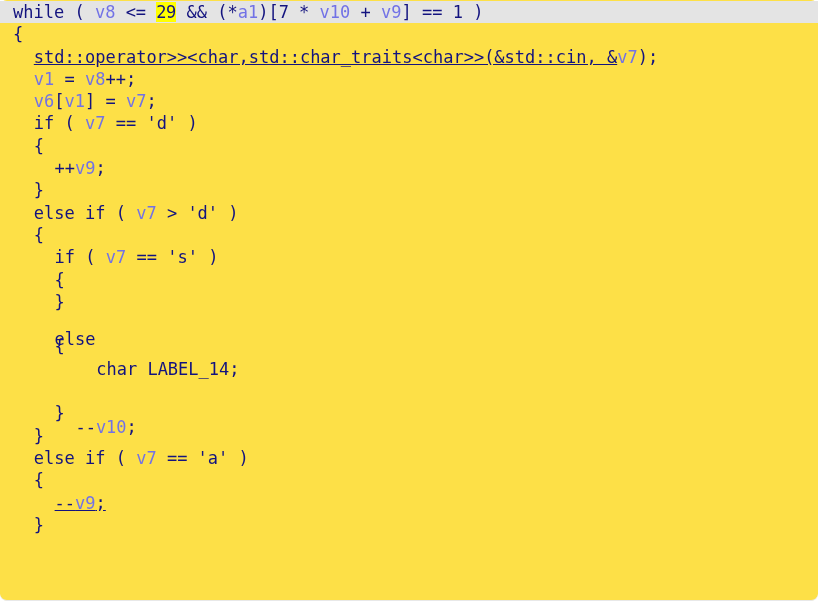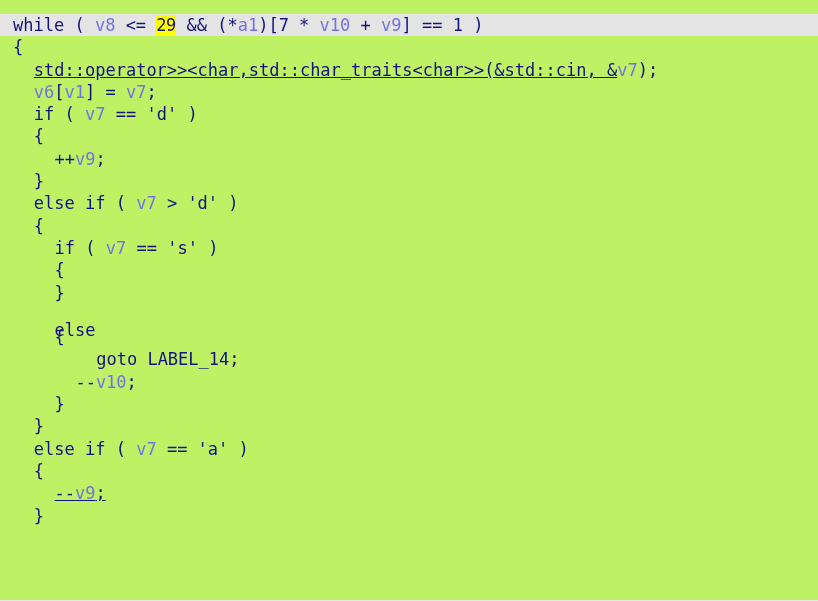--- a/index.html
+++ b/index.html
@@ -11,24 +11,25 @@
     width: 818px;
     height: 601px;
     overflow: hidden;
     font-family: "DejaVu Sans Mono", "Liberation Mono", monospace;
   }
 
   #pseudocode-view {
     position: relative;
     width: 818px;
     height: 601px;
-    background: #bef264;
+    background: #fde047;
     box-sizing: border-box;
     border-bottom: 1px solid #e8e8e8;
-    padding-top: 14px;
+    padding-top: 1px;
+    border-radius: 7px;
   }
 
   .code-line {
     position: relative;
     height: 22.3px;
     line-height: 22.3px;
     font-size: 17px;
     white-space: pre;
     color: #13137f;
     letter-spacing: 0px;
@@ -63,33 +64,34 @@
     margin: 0 -0.8px;
   }
 </style>
 </head>
 <body>
 
 <div id="pseudocode-view">
     <div class="code-line current"><span style="padding-left: 0px; display: inline-block;"><span class="kw">while</span><span class="punc"> ( </span><span class="var">v8</span><span class="punc"> &lt;= </span><span class="hl">2</span><span class="caret"></span><span class="hl">9</span><span class="punc"> &amp;&amp; (*</span><span class="var">a1</span><span class="punc">)[7 * </span><span class="var">v10</span><span class="punc"> + </span><span class="var">v9</span><span class="punc">] == 1 )</span></span></div>
     <div class="code-line"><span style="padding-left: 0px; display: inline-block;"><span class="punc">{</span></span></div>
     <div class="code-line"><span style="padding-left: 20.8px; display: inline-block;"><span class="typ">std::operator&gt;&gt;&lt;char,std::char_traits&lt;char&gt;&gt;(&amp;std::cin, &amp;</span><span class="var">v7</span><span class="punc">);</span></span></div>
+    <div class="code-line"><span style="padding-left: 20.8px; display: inline-block;"><span class="var">v1</span><span class="punc"> = </span><span class="var">v8</span><span class="punc">++;</span></span></div>
     <div class="code-line"><span style="padding-left: 20.8px; display: inline-block; text-align: center;"><span class="var">v6</span><span class="punc">[</span><span class="var">v1</span><span class="punc">] = </span><span class="var">v7</span><span class="punc">;</span></span></div>
     <div class="code-line"><span style="padding-left: 20.8px; display: inline-block;"><span class="kw">if</span><span class="punc"> ( </span><span class="var">v7</span><span class="punc"> == </span><span class="lit">'d'</span><span class="punc"> )</span></span></div>
     <div class="code-line"><span style="padding-left: 20.8px; display: inline-block;"><span class="punc">{</span></span></div>
     <div class="code-line"><span style="padding-left: 41.6px; display: inline-block;"><span class="punc">++</span><span class="var">v9</span><span class="punc">;</span></span></div>
     <div class="code-line"><span style="padding-left: 20.8px; display: inline-block;"><span class="punc">}</span></span></div>
     <div class="code-line"><span style="padding-left: 20.8px; display: inline-block;"><span class="kw">else if</span><span class="punc"> ( </span><span class="var">v7</span><span class="punc"> &gt; </span><span class="lit">'d'</span><span class="punc"> )</span></span></div>
     <div class="code-line"><span style="padding-left: 20.8px; display: inline-block;"><span class="punc">{</span></span></div>
     <div class="code-line"><span style="padding-left: 41.6px; display: inline-block;"><span class="kw">if</span><span class="punc"> ( </span><span class="var">v7</span><span class="punc"> == </span><span class="lit">'s'</span><span class="punc"> )</span></span></div>
     <div class="code-line"><span style="padding-left: 41.6px; display: inline-block;"><span class="punc">{</span></span></div>
     <div class="code-line"><span style="padding-left: 41.6px; display: inline-block;"><span class="punc">}</span></span></div>
     <div class="code-line"><span style="padding-left: 41.6px; display: inline-block; margin-top: 15px;"><span class="kw">else</span></span></div>
     <div class="code-line"><span style="padding-left: 41.6px; display: inline-block;"><span class="punc">{</span></span></div>
-    <div class="code-line"><span style="padding-left: 83.2px; display: inline-block;"><span class="kw">goto</span><span class="punc"> </span><span class="lbl">LABEL_14</span><span class="punc">;</span></span></div>
-    <div class="code-line"><span style="padding-left: 62.4px; display: inline-block;"><span class="punc">--</span><span class="var">v10</span><span class="punc">;</span></span></div>
+    <div class="code-line"><span style="padding-left: 83.2px; display: inline-block;"><span class="kw">char</span><span class="punc"> </span><span class="lbl">LABEL_14</span><span class="punc">;</span></span></div>
+    <div class="code-line"><span style="padding-left: 62.4px; display: inline-block; margin-top: 36px;"><span class="punc">--</span><span class="var">v10</span><span class="punc">;</span></span></div>
     <div class="code-line"><span style="padding-left: 41.6px; display: inline-block;"><span class="punc">}</span></span></div>
     <div class="code-line"><span style="padding-left: 20.8px; display: inline-block;"><span class="punc">}</span></span></div>
     <div class="code-line"><span style="padding-left: 20.8px; display: inline-block;"><span class="kw">else if</span><span class="punc"> ( </span><span class="var">v7</span><span class="punc"> == </span><span class="lit">'a'</span><span class="punc"> )</span></span></div>
     <div class="code-line"><span style="padding-left: 20.8px; display: inline-block;"><span class="punc">{</span></span></div>
     <div class="code-line"><span style="padding-left: 41.6px; display: inline-block; text-decoration: underline;"><span class="punc">--</span><span class="var">v9</span><span class="punc">;</span></span></div>
     <div class="code-line"><span style="padding-left: 20.8px; display: inline-block;"><span class="punc">}</span></span></div>
   </div>
 
 </body></html>

